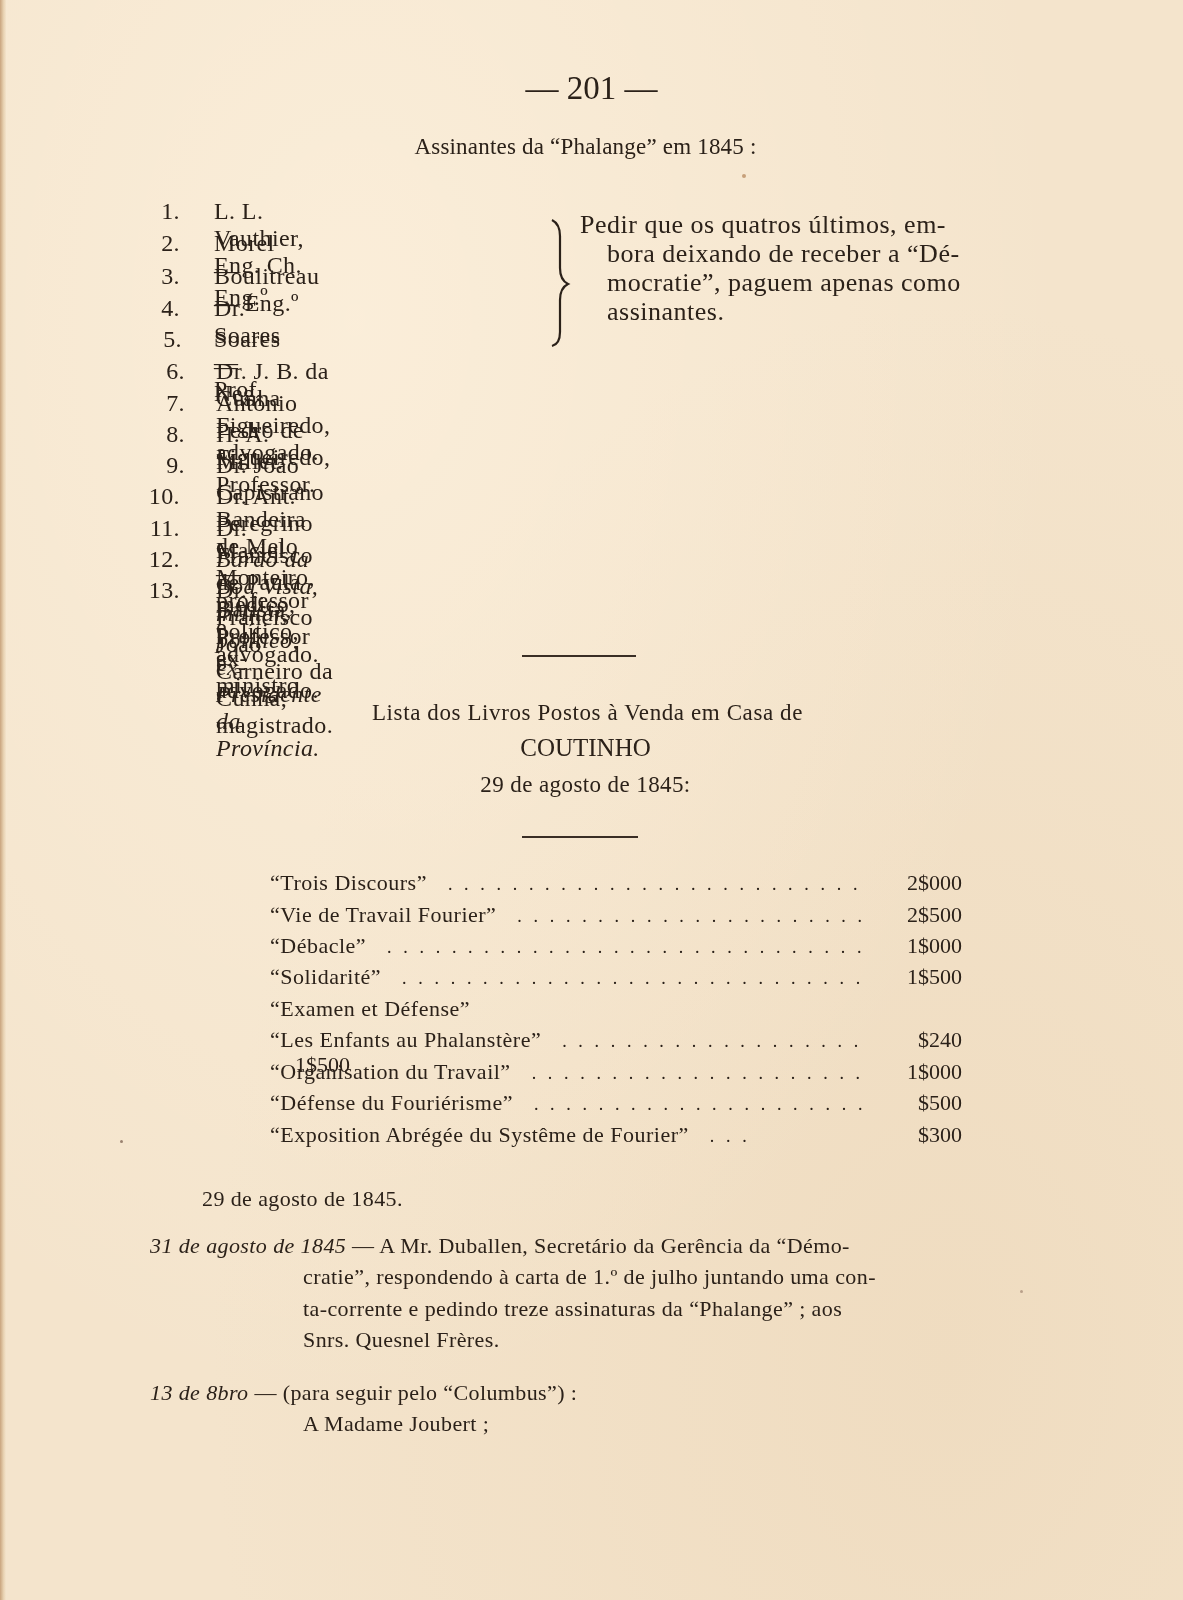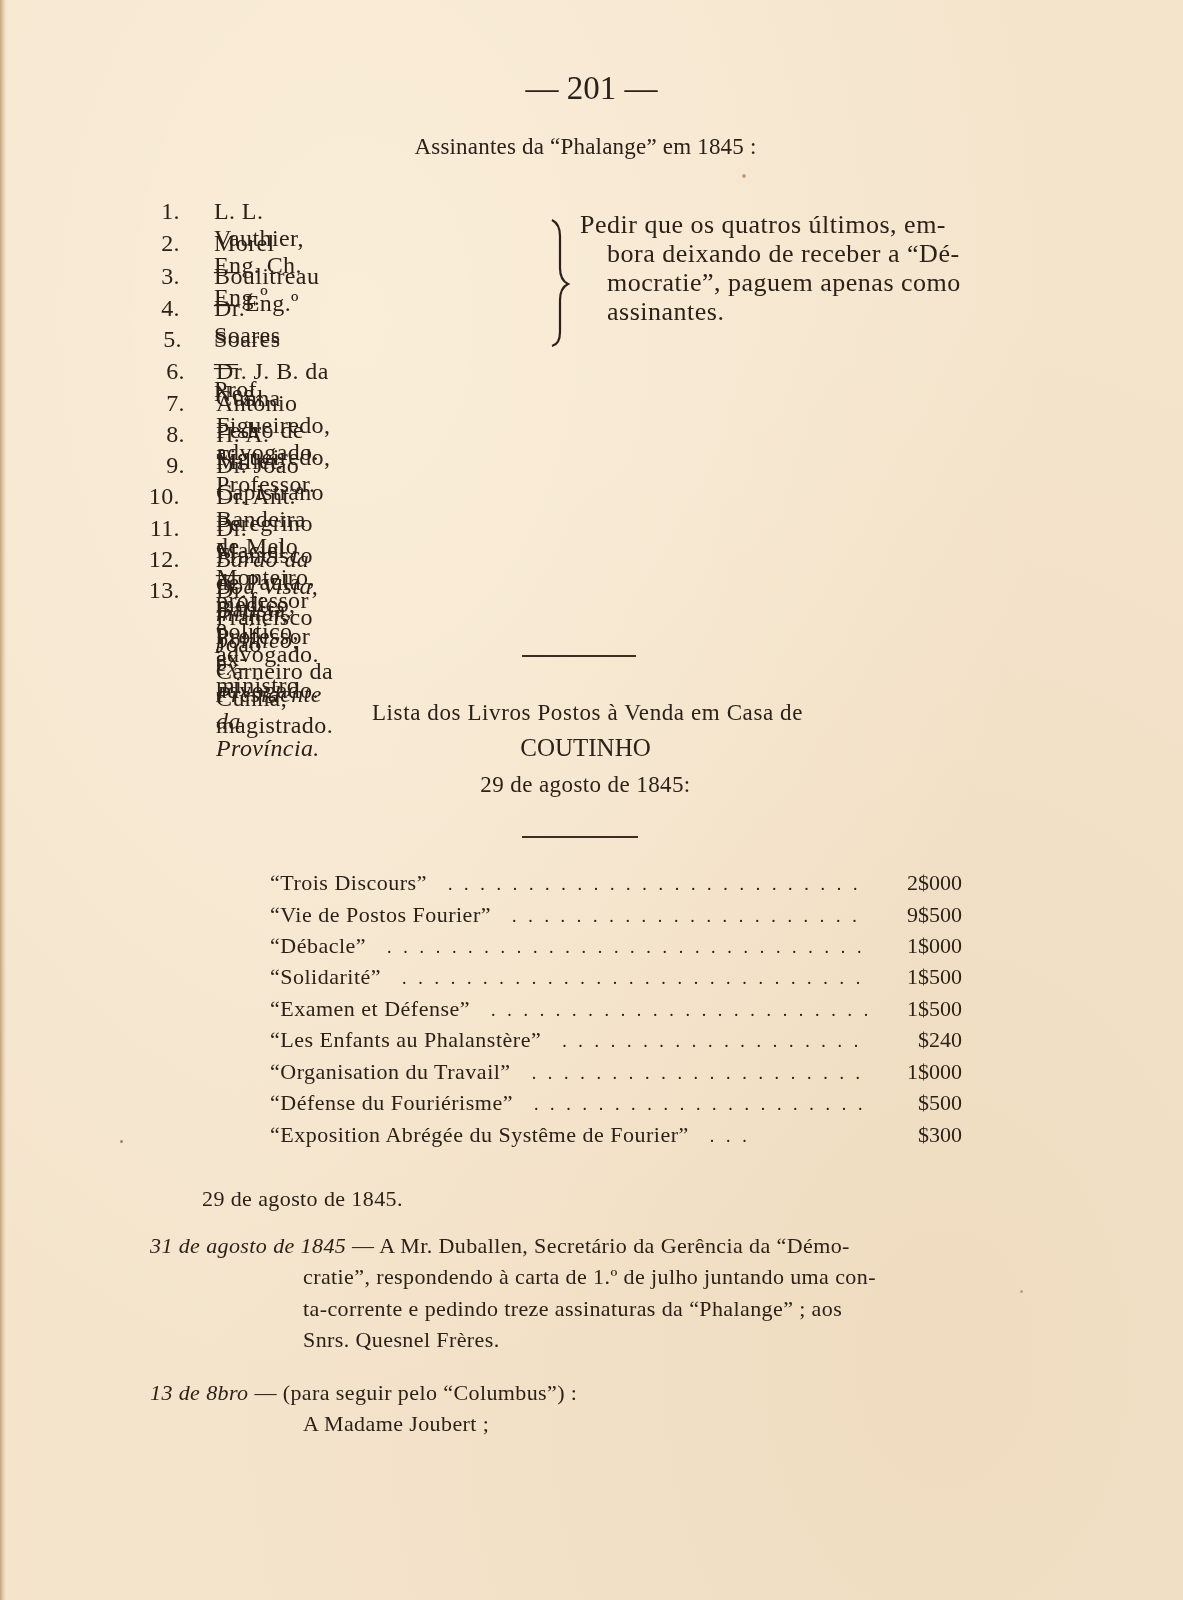--- a/index.html
+++ b/index.html
@@ -152,35 +152,35 @@
 
   <div class="rule" style="left:522px;top:836px;width:116px;"></div>
 
   <div>
     <div class="book-row" style="top:870px;">
       <span class="book-title">“Trois Discours”</span>
       <span class="book-dots">. . . . . . . . . . . . . . . . . . . . . . . . . . . . . . . . . . . . . . . . . . . . . . . . . . . . . . . . . . . . . . . . . . . .</span>
       <span class="book-price">2$000</span>
     </div>
     <div class="book-row" style="top:902px;">
-      <span class="book-title">“Vie de Postos Fourier”</span>
-      <span class="book-dots">. . . . . . . . . . . . . . . . . . . . . . . . . . . . . . . . . . . . . . . . . . . . . . . . . . . . . . . . . . . . . . . . . . . .</span>
-      <span class="book-price">9$500</span>
+      <span class="book-title">“Vie de Travail Fourier”</span>
+      <span class="book-dots">. . . . . . . . . . . . . . . . . . . . . . . . . . . . . . . . . . . . . . . . . . . . . . . . . . . . . . . . . . . . . . . . . . . .</span>
+      <span class="book-price">2$500</span>
     </div>
     <div class="book-row" style="top:933px;">
       <span class="book-title">“Débacle”</span>
       <span class="book-dots">. . . . . . . . . . . . . . . . . . . . . . . . . . . . . . . . . . . . . . . . . . . . . . . . . . . . . . . . . . . . . . . . . . . .</span>
       <span class="book-price">1$000</span>
     </div>
     <div class="book-row" style="top:964px;">
       <span class="book-title">“Solidarité”</span>
       <span class="book-dots">. . . . . . . . . . . . . . . . . . . . . . . . . . . . . . . . . . . . . . . . . . . . . . . . . . . . . . . . . . . . . . . . . . . .</span>
       <span class="book-price">1$500</span>
     </div>
-    <div class="book-row" style="top:996px;">
+    <div class="book-row" style="top:996px;flex-direction:column;">
       <span class="book-title">“Examen et Défense”</span>
       <span class="book-dots">. . . . . . . . . . . . . . . . . . . . . . . . . . . . . . . . . . . . . . . . . . . . . . . . . . . . . . . . . . . . . . . . . . . .</span>
       <span class="book-price">1$500</span>
     </div>
     <div class="book-row" style="top:1027px;">
       <span class="book-title">“Les Enfants au Phalanstère”</span>
       <span class="book-dots">. . . . . . . . . . . . . . . . . . . . . . . . . . . . . . . . . . . . . . . . . . . . . . . . . . . . . . . . . . . . . . . . . . . .</span>
       <span class="book-price">$240</span>
     </div>
     <div class="book-row" style="top:1059px;">

